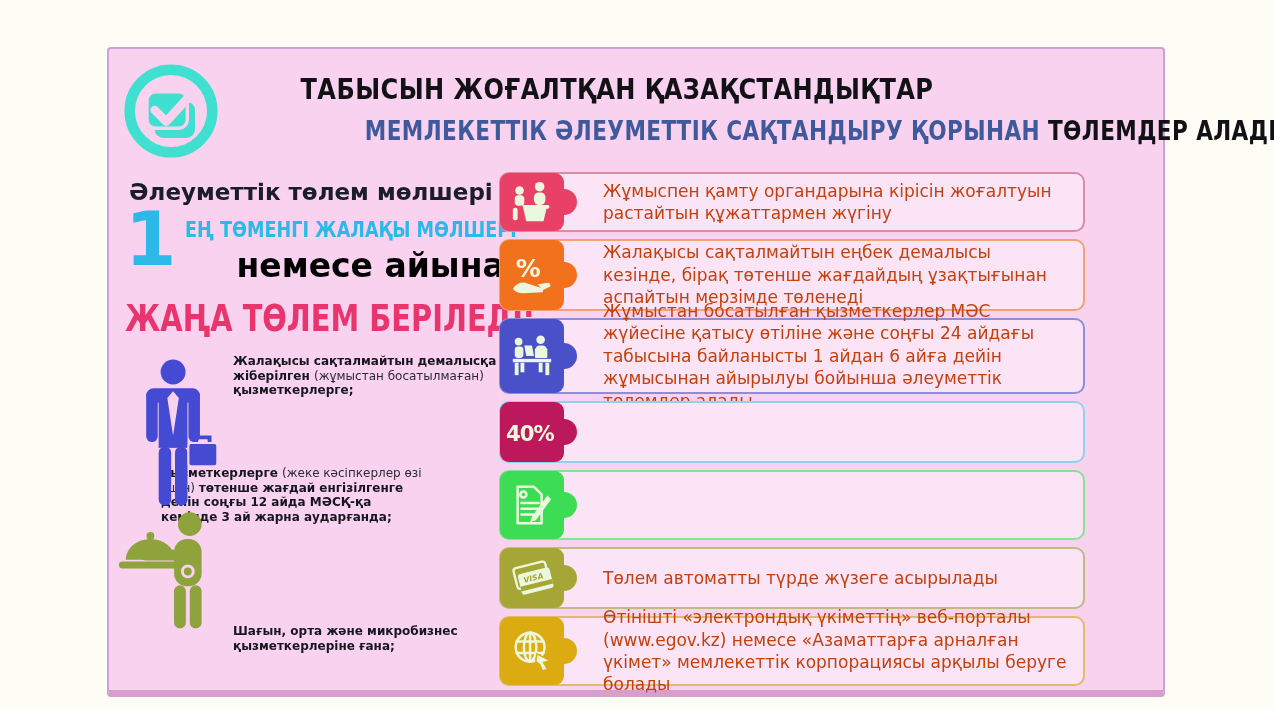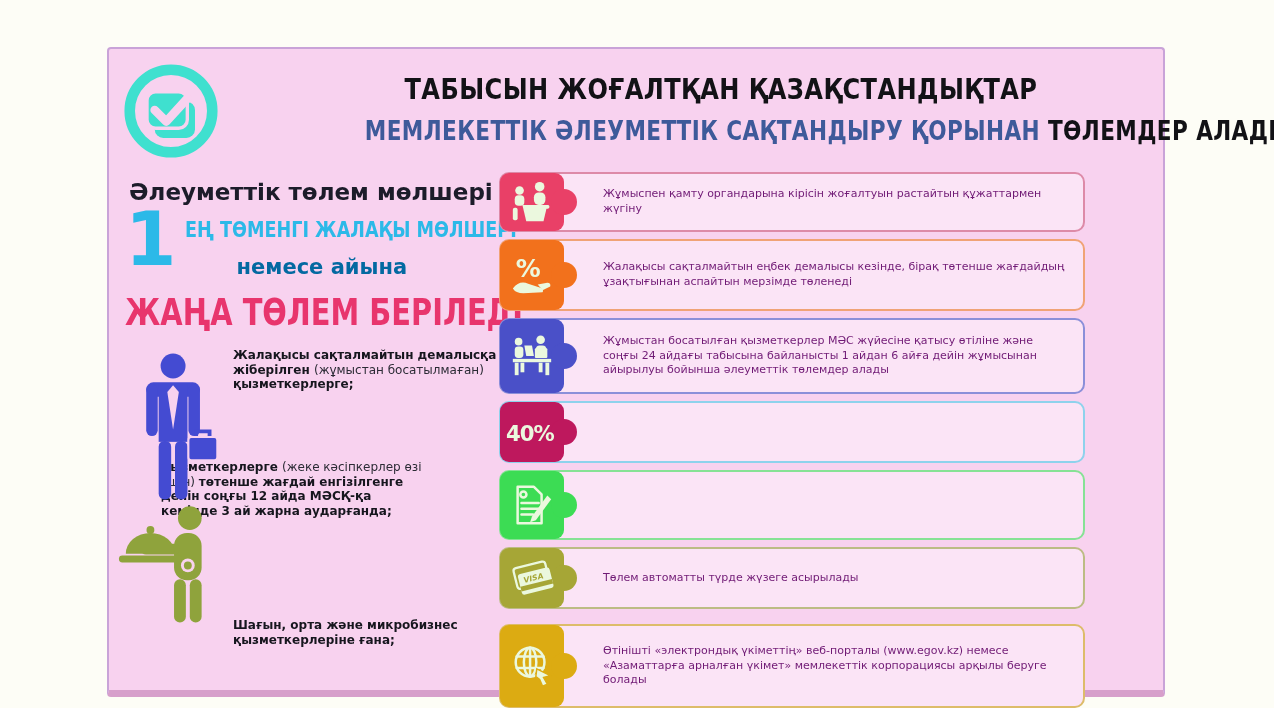--- a/index.html
+++ b/index.html
@@ -10,21 +10,21 @@
   .poster {
     position:absolute; left:107px; top:47px; width:1058px; height:650px;
     background:#f8d2ef;
     border:2px solid #c9a3d8;
     border-bottom:7px solid #d79fcb;
     border-radius:4px;
   }
 
   
   .logo { position:absolute; left:14px; top:14px; width:96px; height:96px; }
-  .titles { position:absolute; left:140px; top:24px; width:840px; text-align:right; }
+  .titles { position:absolute; left:140px; top:24px; width:840px; text-align:left; }
   .title1 {
     display:inline-block; font-size:28px; font-weight:bold; color:#121216;
     transform:scaleX(0.86); transform-origin:center; white-space:nowrap; letter-spacing:0.5px;
   }
   .title2 { margin-top:9px; white-space:nowrap; }
   .title2 > span {
     display:inline-block; font-size:27px; font-weight:bold;
     transform:scaleX(0.8); transform-origin:center; letter-spacing:0.5px;
   }
   .title2-wrap { display:inline-block; transform:scaleX(0.84); transform-origin:center; white-space:nowrap; }
@@ -34,21 +34,21 @@
   
   .left-col { position:absolute; left:16px; top:130px; width:374px; color:#1c1c28; }
   .amount-intro { font-size:23px; font-weight:bold; color:#1c1c2a; margin-left:4px; white-space:nowrap; }
   .mzp-row { display:flex; margin-top:6px; }
   .big-one { font-size:74px; font-weight:bold; color:#2cb9e8; line-height:0.78; }
   .mzp-right { margin-left:8px; padding-top:6px; }
   .mzp-label {
     display:inline-block; font-size:22px; font-weight:bold; color:#2cb9e8;
     transform:scaleX(0.8); transform-origin:left; white-space:nowrap; letter-spacing:0;
   }
-  .or-text { font-size:21px; font-weight:bold; color:#0369a1; margin-top:13px; margin-left:52px; white-space:nowrap; }
+  .or-text { font-size:33px; font-weight:bold; color:#000000; margin-top:4px; margin-left:52px; white-space:nowrap; }
   .tenge-row { display:flex; align-items:flex-end; margin-top:4px; }
   .amount-big { font-size:62px; font-weight:bold; color:#f58220; line-height:0.82; letter-spacing:-2px; }
   .amount-unit {
     display:inline-block; font-size:29px; font-weight:bold; color:#f58220;
     transform:scaleX(0.8); transform-origin:left; margin:0 0 4px 8px; white-space:nowrap;
   }
   .coins { margin-left:-18px; margin-bottom:0; }
   .section-title {
     display:inline-block; font-size:37px; font-weight:bold; color:#e8356d;
     transform:scaleX(0.78); transform-origin:left; margin-top:12px; white-space:nowrap; letter-spacing:0;
@@ -61,21 +61,21 @@
   .bullet-2 { min-height:158px;margin-left:36px; }
   .person-icon-wrap { position:absolute; left:2px; top:4px; }
   .waiter-icon-wrap { position:absolute; left:-12px; top:152px; }
 
   
   .right-col { position:absolute; left:390px; top:123px; width:586px; display:flex; flex-direction:column; gap:7px; }
   .card {
     position:relative; border:2px solid #ccc; border-radius:10px;
     background:#fbe4f6; display:flex; align-items:center;
   }
-  .card-text { margin-left:102px; padding-right:14px; font-size:11px; line-height:1.32; color:#701a75; }
+  .card-text { margin-left:102px; padding-right:14px; font-size:17px; line-height:1.32; color:#c2410c; }
   .puzzle {
     position:absolute; left:-1px; top:-1px; bottom:-1px; width:64px;
     border-radius:9px; display:flex; align-items:center; justify-content:center;
   }
   .puzzle::after {
     content:""; position:absolute; right:-13px; top:50%; margin-top:-13px;
     width:26px; height:26px; border-radius:50%; background:inherit;
   }
   .puzzle svg { position:relative; z-index:1; }
   .ic-pale { fill:#ebf8de; }
@@ -242,21 +242,21 @@
               <rect x="7" y="10" width="34" height="22" rx="3" fill="none" stroke="#ebf8de" stroke-width="2.4"></rect>
               <rect x="10" y="17" width="34" height="22" rx="3" fill="#ebf8de"></rect>
               <rect x="10" y="30" width="34" height="5" fill="#a6a636"></rect>
               <text x="15" y="27" font-size="8" font-weight="bold" font-style="italic" fill="#a6a636">VISA</text>
             </g>
           </svg>
         </div>
         <div class="card-text">Төлем автоматты түрде жүзеге асырылады</div>
       </div>
 
-      <div class="card" style="height: 84px; border-color: rgb(221, 188, 106); margin-top: 8px;">
+      <div class="card" style="height: 70px; border-color: rgb(221, 188, 106);">
         <div class="puzzle" style="background: rgb(220, 171, 18);">
           <svg width="46" height="46" viewBox="0 0 48 48">
             <circle class="ic-stroke" cx="22" cy="20" r="15"></circle>
             <ellipse class="ic-stroke" cx="22" cy="20" rx="6.5" ry="15" stroke-width="2"></ellipse>
             <path class="ic-stroke" d="M8 14 h28 M8 26 h28 M22 5 v30" stroke-width="2"></path>
             <polygon points="29,27 43,34 36,36 40,43 35,45 32,38 28,35" fill="#ebf8de" stroke="#dcab12" stroke-width="1.5"></polygon>
           </svg>
         </div>
         <div class="card-text">Өтінішті «электрондық үкіметтің» веб-порталы (www.egov.kz) немесе «Азаматтарға арналған үкімет» мемлекеттік корпорациясы арқылы беруге болады</div>
       </div>

